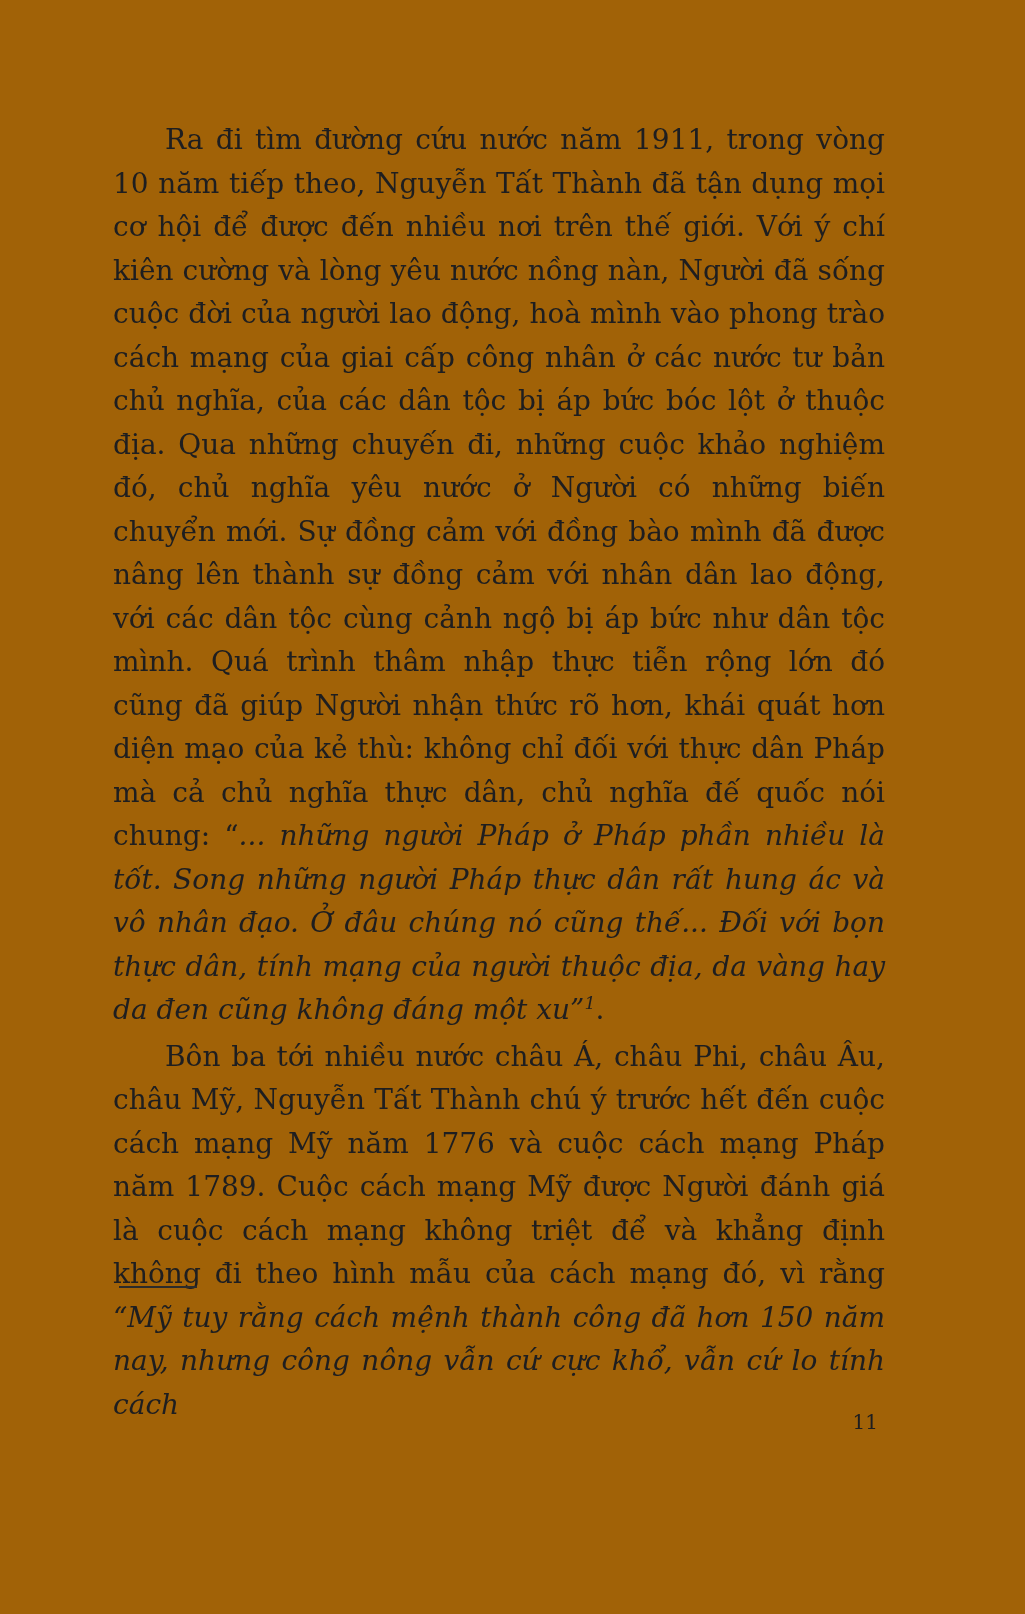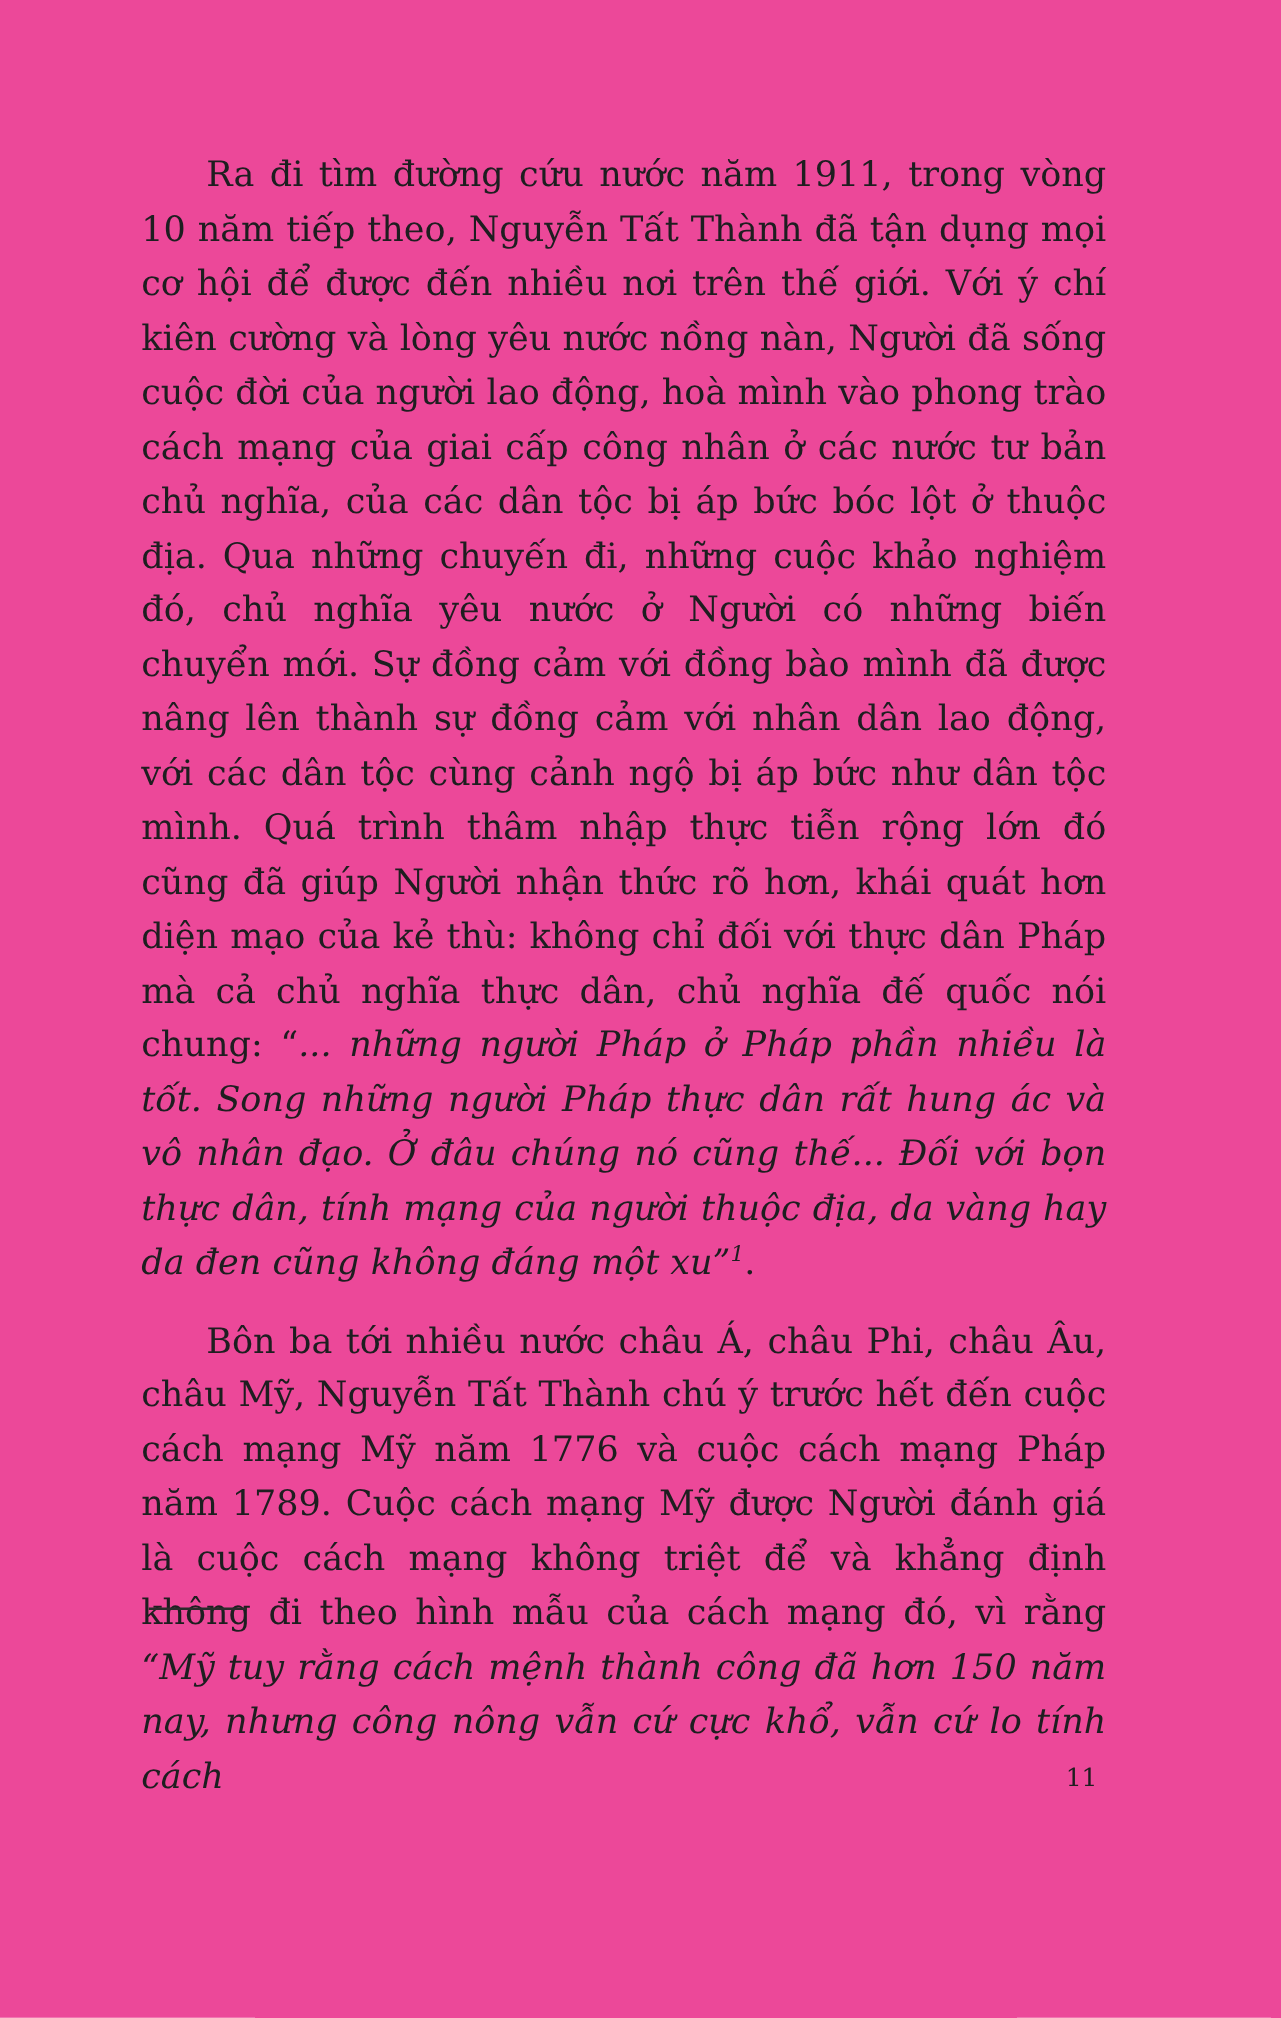--- a/index.html
+++ b/index.html
@@ -7,34 +7,34 @@
     body {
       position: relative;
       background: #fdfdfc;
       color: #1e1e20;
       font-family: "DejaVu Serif", "Liberation Serif", serif;
       overflow: hidden;
     }
     .page {
       position: absolute;
       inset: 0;
-      background: #ec4899;
+      background: #a16207;
     }
     .text-block {
       position: absolute;
       left: 113px;
       top: 118px;
       width: 772px;
       font-size: 28px;
       line-height: 43.5px;
       text-align: justify;
       text-justify: inter-word;
     }
     .para { text-indent: 52px; }
-    .para + .para { margin-top: 19px; }
+    .para + .para { margin-top: 3px; }
     .italic { font-style: italic; }
     sup.fn-ref {
       font-size: 0.62em;
       vertical-align: super;
       line-height: 0;
       font-style: italic;
     }
     .footnote-block {
       position: absolute;
       left: 113px;

